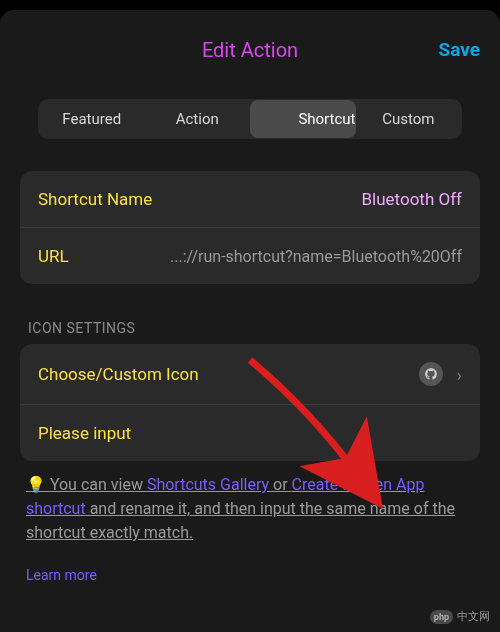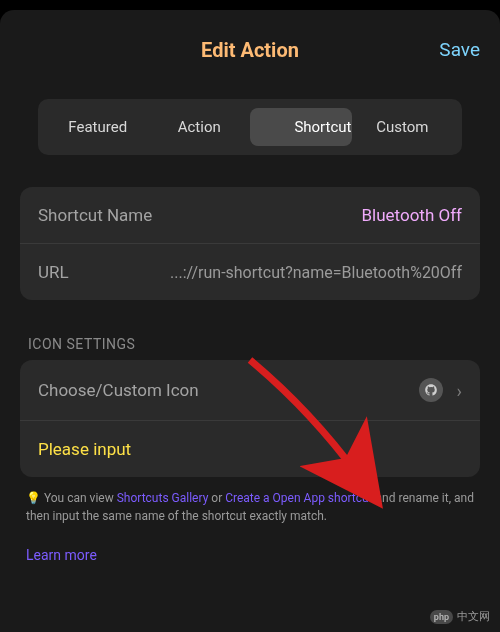--- a/index.html
+++ b/index.html
@@ -31,37 +31,37 @@
       align-items: center;
       justify-content: space-between;
       padding: 28px 20px 20px 20px;
       position: relative;
     }
     .header-title {
       position: absolute;
       left: 50%;
       transform: translateX(-50%);
       font-size: 20px;
-      font-weight: 700;
-      color: #fdba74;
+      font-weight: 400;
+      color: #d946ef;
     }
     .save-btn {
       margin-left: auto;
-      color: #7dd3fc;
+      color: #0ea5e9;
       font-size: 19px;
-      font-weight: 400;
+      font-weight: 700;
       background: none;
       border: none;
       cursor: pointer;
     }
     .segmented {
       display: flex;
       background: #2a2a2a;
       border-radius: 10px;
-      padding: 9px;
+      padding: 1px;
       margin: 18px 38px 0 38px;
     }
     .segment {
       flex: 1;
       padding: 10px 0;
       text-align: center;
       font-size: 15px;
       color: #d8d8d8;
       border-radius: 8px;
       cursor: pointer;
@@ -82,21 +82,21 @@
       display: flex;
       align-items: center;
       justify-content: space-between;
       padding: 18px 18px;
       font-size: 17px;
     }
     .row + .row {
       border-top: 1px solid #3a3a3a;
     }
     .row-label {
-      color: #a3a3a3;
+      color: #fde047;
       white-space: nowrap;
     }
     .row-value {
       color: #f0abfc;
       text-align: right;
       overflow: hidden;
       text-overflow: ellipsis;
       white-space: nowrap;
       margin-left: 20px;
     }
@@ -131,24 +131,25 @@
     }
     .row-right {
       display: flex;
       align-items: center;
     }
     .placeholder {
       color: #fde047;
       font-size: 17px;
     }
     .hint {
-      font-size: 12px;
+      font-size: 16px;
       color: #9a9a9a;
       line-height: 1.5;
       margin: 12px 26px 0 26px;
+      text-decoration: underline;
     }
     .hint .link {
       color: #7c5cff;
     }
     .learn-more {
       display: block;
       color: #7c5cff;
       font-size: 14px;
       margin: 22px 26px 0 26px;
       text-decoration: none;

